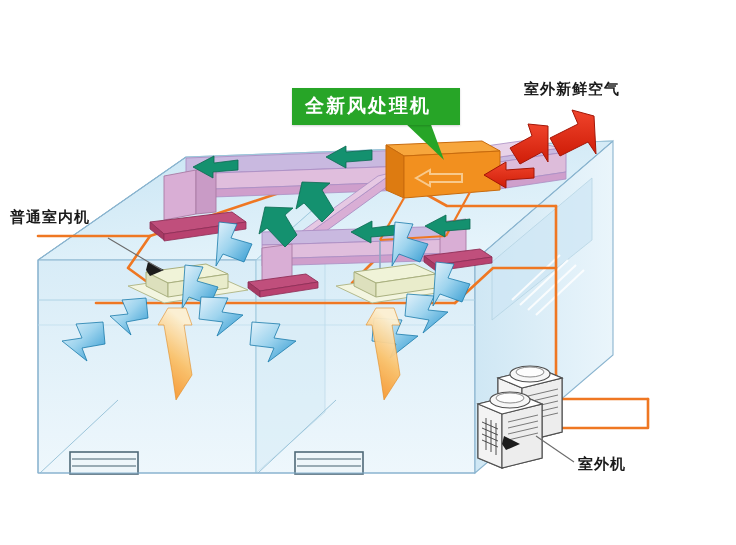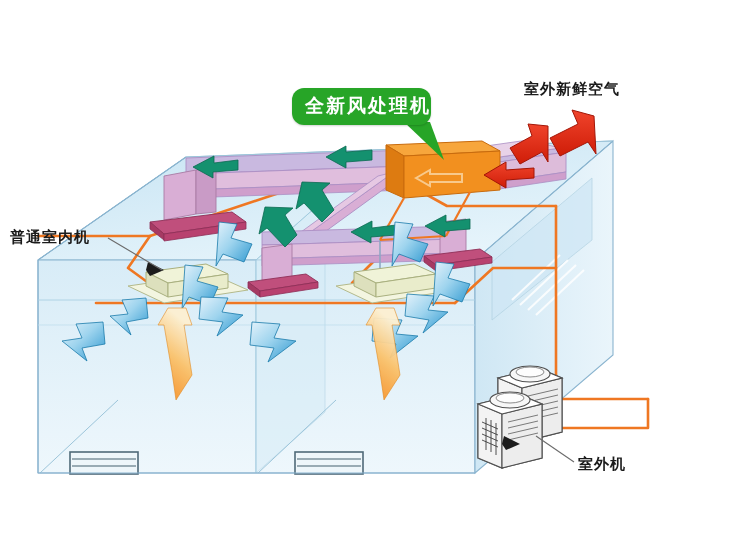--- a/index.html
+++ b/index.html
@@ -12,30 +12,30 @@
   #stage{position:relative;width:680px;height:545px;}
   #svgroot{position:absolute;left:0;top:0;}
   .lbl{
     position:absolute;
     font-weight:bold;
     color:#1b1b1b;
     white-space:nowrap;
     letter-spacing:1px;
   }
   #label-fresh-air{left:524px;top:80px;font-size:15px;}
-  #label-indoor-unit{left:10px;top:228px;font-size:15px;}
+  #label-indoor-unit{left:10px;top:208px;font-size:15px;}
   #label-outdoor-unit{left:578px;top:455px;font-size:15px;text-align:center;}
   #label-ahu-box{
     position:absolute;left:292px;top:88px;
     background:#27a527;
     color:#ffffff;
     font-size:19px;font-weight:bold;
-    padding:5px 0 6px 13px;
+    padding:5px 29px 6px 13px;
     letter-spacing:2px;
-    border-radius:12px;
+    border-radius:0;
     box-shadow:0 1px 2px rgba(0,0,0,.18);
   }
 </style>
 </head>
 <body>
 
 <div id="stage">
 
 <svg id="svgroot" width="736" height="545" viewBox="0 0 736 545">
   <defs>

